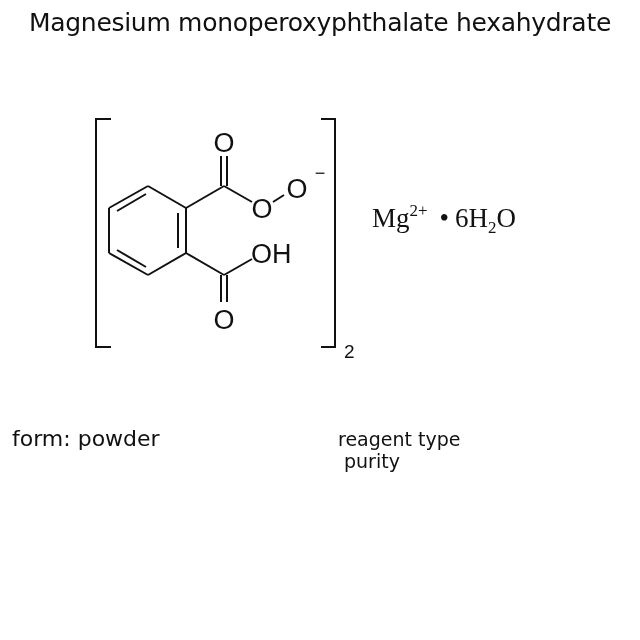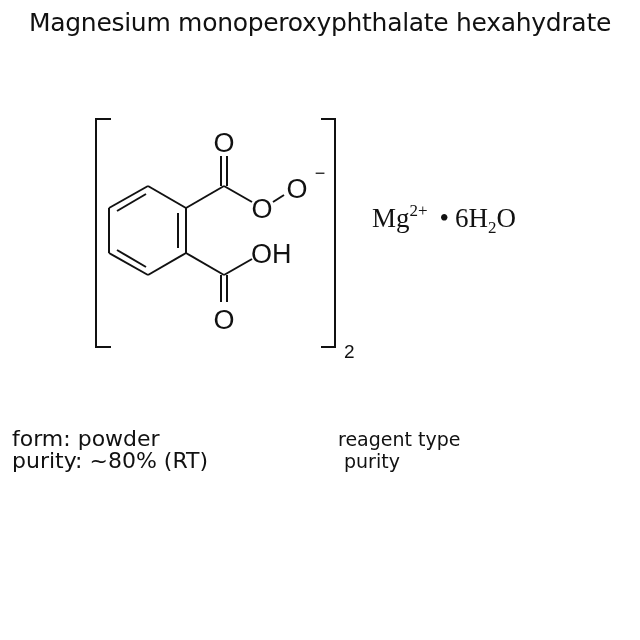--- a/index.html
+++ b/index.html
@@ -76,19 +76,18 @@
   <text class="atom" x="224" y="329" text-anchor="middle">O</text>
   <text class="sub" x="344" y="358">2</text>
 </svg>
 
 <div class="counter">
   <span>Mg</span><sup>2+</sup><span class="dot">•</span><span>6</span><span>H</span><sub>2</sub><span>O</span>
 </div>
 
 <div class="props">
   <div>form: powder</div>
-  <div>purity: ~80% (RT)</div>
 </div>
 
 <div class="reagent">
   <div>reagent type</div>
   <div class="val">purity</div>
 </div>
 
 </body></html>

